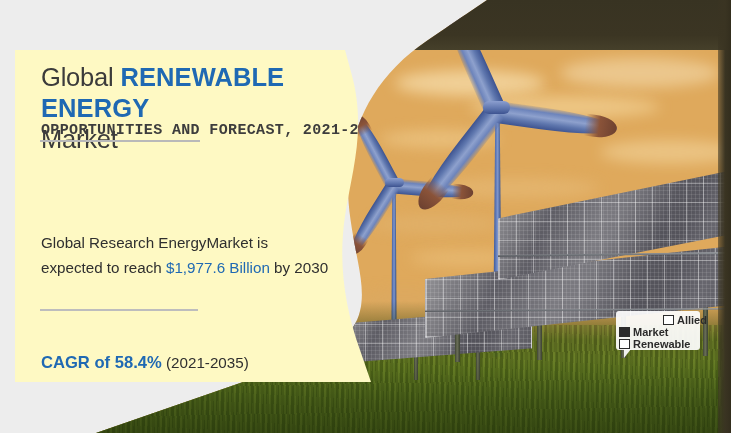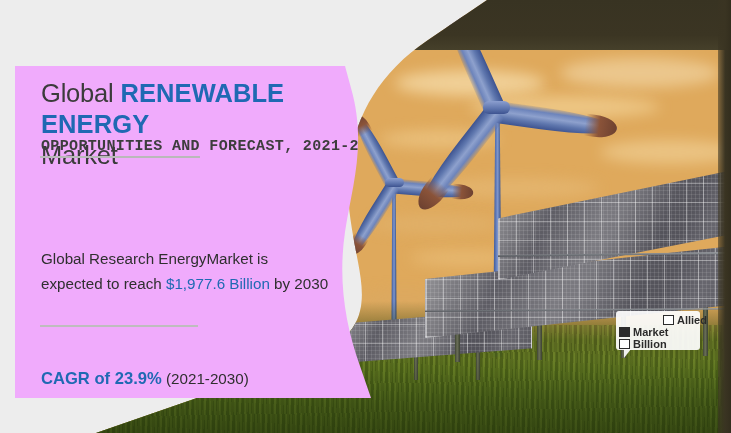--- a/index.html
+++ b/index.html
@@ -127,23 +127,23 @@
     background: linear-gradient(90deg, #3f4534 0%, #6b6f58 45%, #3a4030 100%);
   }
   .rail {
     position:absolute;
     background: linear-gradient(180deg, #9fa3a8 0%, #6e7277 60%, #55585d 100%);
   }
 
   
   #card {
     position: absolute;
-    left: 15px; top: 66px;
+    left: 15px; top: 50px;
     width: 370px; height: 332px;
-    background: #f0abfc;
+    background: #fef9c3;
     box-shadow: 2px 3px 7px rgba(0,0,0,0.16);
     clip-path: path("M 0 0 L 330 0 L 336 22 C 352 78 337 120 330 166 C 323 214 330 258 345 300 L 356 332 L 0 332 Z");
   }
   #cardInner { position:absolute; left:0; top:0; width:100%; height:100%; }
 
   
   .title {
     position:absolute; left: 26px; top: 12px;
     width: 300px;
     font-size: 25.5px;
@@ -322,35 +322,35 @@
 
       <div class="title"><span>Global </span><span class="hl">RENEWABLE ENERGY</span><br><span>Market</span></div>
 
       <div class="subtitle">OPPORTUNITIES AND FORECAST, 2021-2030</div>
       <div class="subrule"></div>
 
       <div class="body1"><span>Global Research EnergyMarket is expected to reach </span><span class="hl">$1,977.6 Billion</span><span> by 2030</span></div>
 
       <div class="midrule"></div>
 
-      <div class="body2"><br><span class="big">CAGR of 23.9%</span><span> (2021-2030)</span></div>
+      <div class="body2"><br><span class="big">CAGR of 58.4%</span><span> (2021-2035)</span></div>
 
     </div>
   </div>
 
   <div id="logo">
     <div id="logoBubble"></div>
     <div id="logoTail"></div>
     <div class="logoLine" style="top:3px;font-size:11px;margin-left:44px;">
       <span class="logoSq"></span>
       <span>Allied</span>
     </div>
     <div class="logoLine" style="top:15px;font-size:11px;">
       <span class="logoSq filled"></span>
       <span>Market</span>
     </div>
     <div class="logoLine" style="top:27px;font-size:11px;">
       <span class="logoSq"></span>
-      <span>Billion</span>
+      <span>Renewable</span>
     </div>
   </div>
 
 </div>
 
 </body></html>

